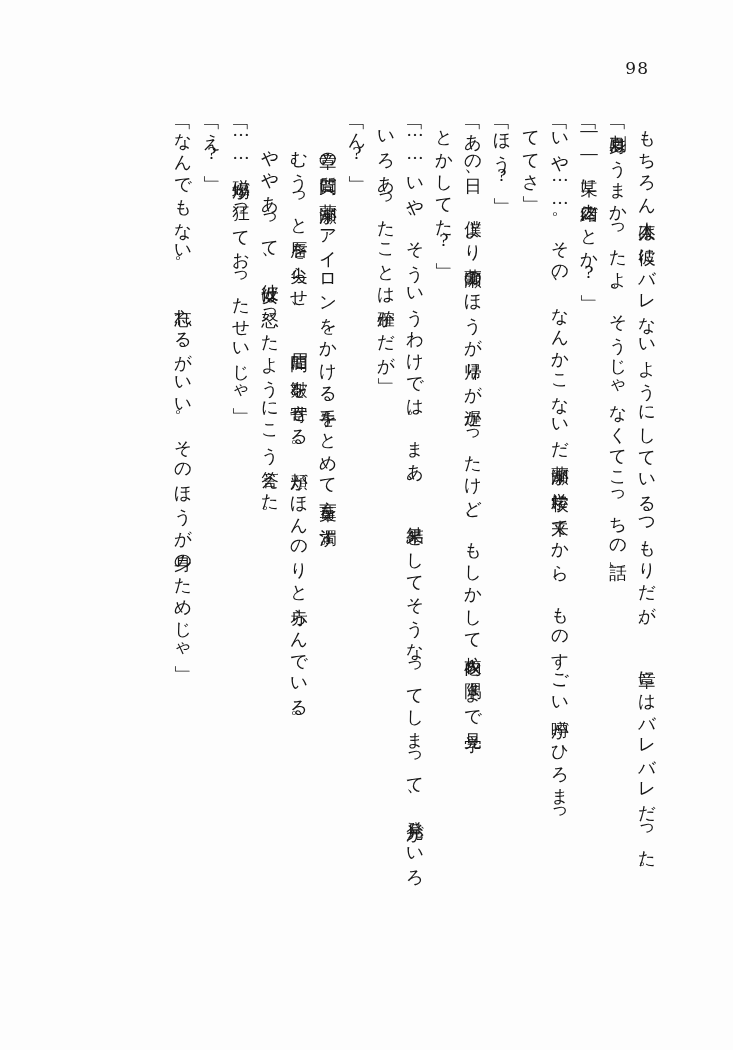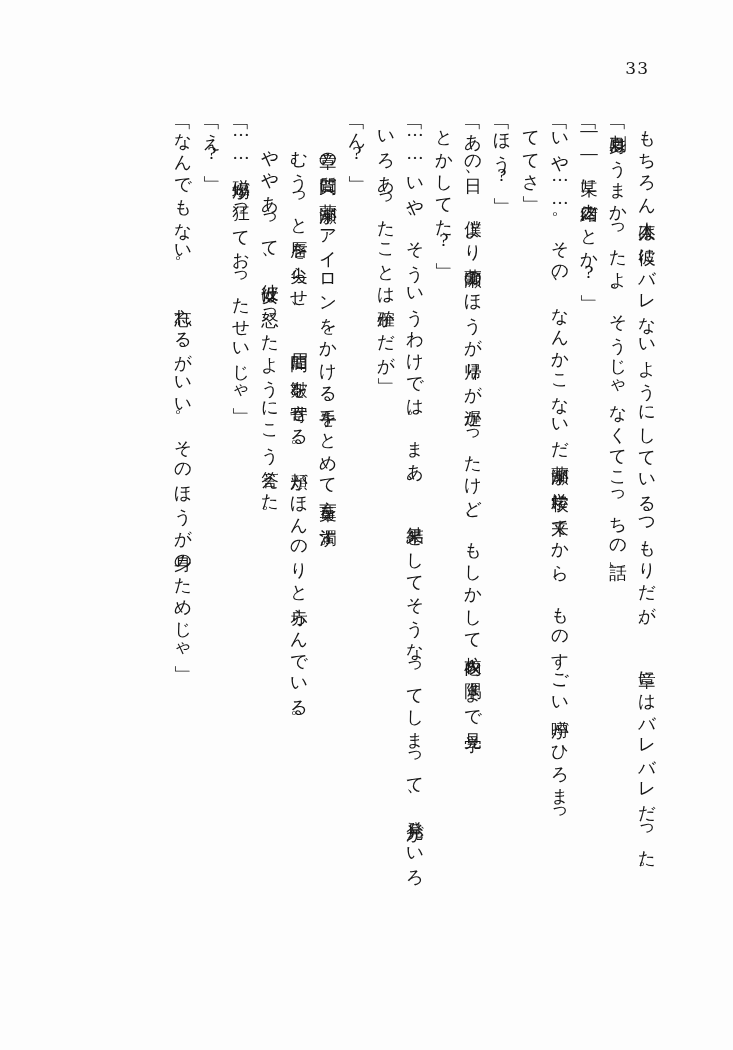--- a/index.html
+++ b/index.html
@@ -53,21 +53,21 @@
     font-family: "DejaVu Serif", "Liberation Serif", serif;
   }
   
   .ind-0 { padding-top: 0px; }
 </style>
 </head>
 <body>
 
 <div id="page">
 
-  <div class="page-number">33</div>
+  <div class="page-number">98</div>
 
   <div class="text-body">
       <div class="col ind-0">もちろん本人は彼にバレないようにしているつもりだが、　章にはバレバレだった。</div>
       <div class="col ind-0">「刺身はうまかったよ。そうじゃなくてこっちの話」</div>
       <div class="col ind-0">「――某に内緒ごとか?」</div>
       <div class="col ind-0">「いや……。その、なんかこないだ蘭瀬が学校に来てから、ものすごい噂がひろまっ</div>
       <div class="col ind-0">ててさ」</div>
       <div class="col ind-0">「ほう?」</div>
       <div class="col ind-0">「あの日、　僕より蘭瀬のほうが帰りが遅かったけど、もしかして校内を隅々まで見学</div>
       <div class="col ind-0">とかしてた?」</div>

